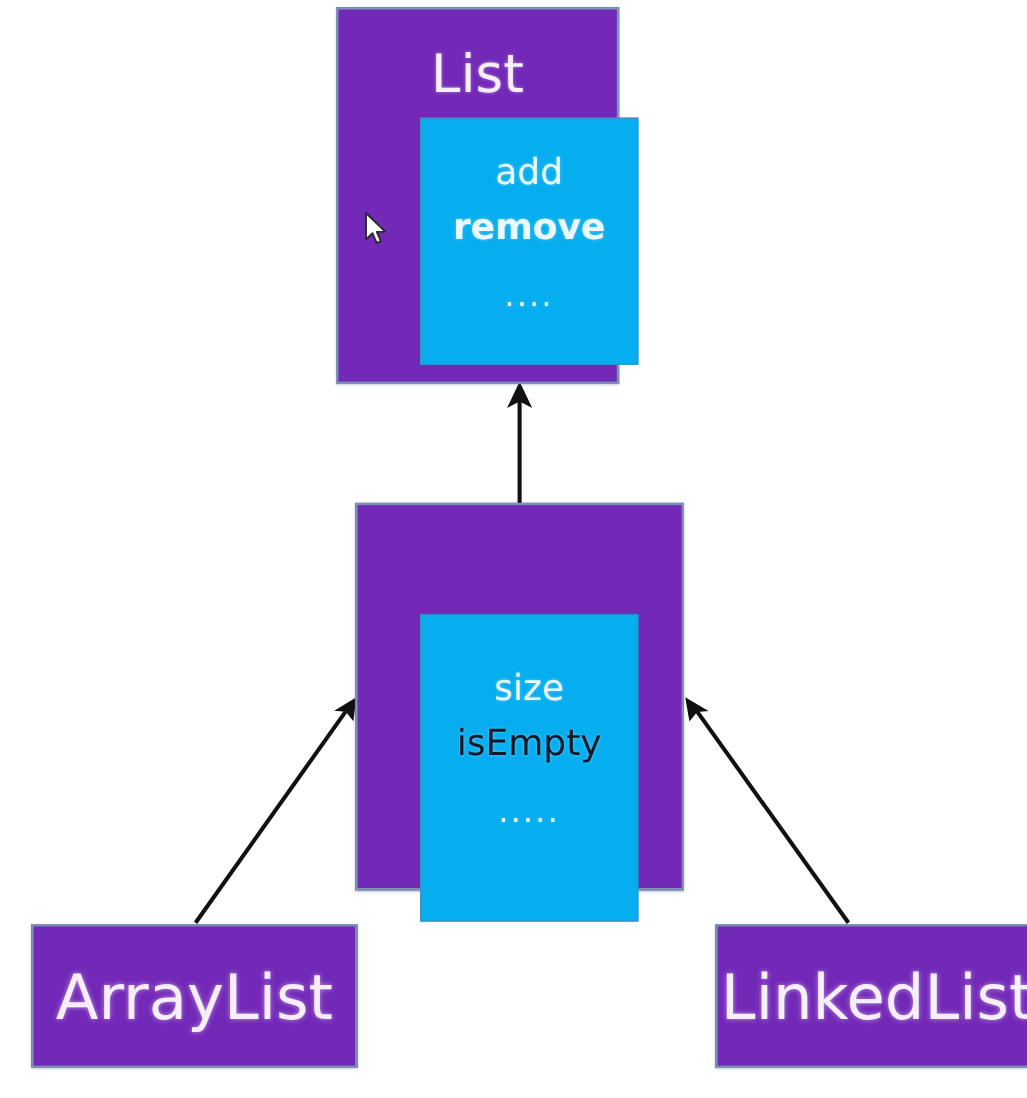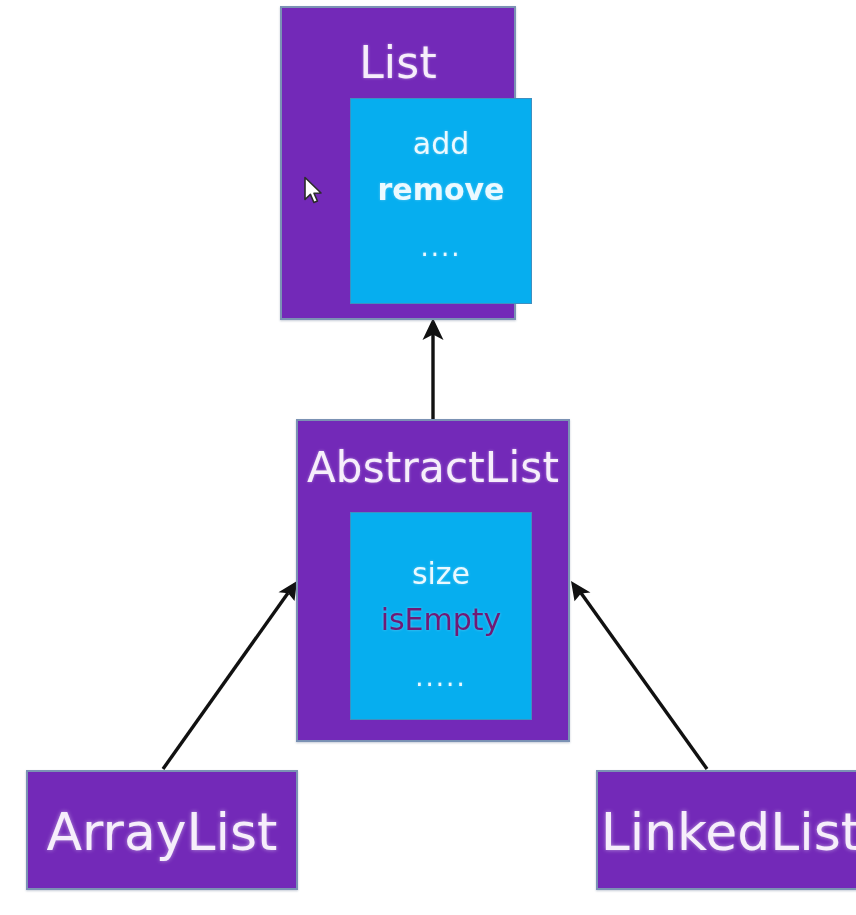--- a/index.html
+++ b/index.html
@@ -94,21 +94,21 @@
   }
   #box-abstractlist .uml-title {
     top: 24px;
     font-size: 42px;
     line-height: 46px;
   }
   #box-abstractlist .methods-box {
     left: 52px;
     top: 91px;
     width: 182px;
-    height: 208px;
+    height: 256px;
     padding-top: 38px;
   }
   #box-abstractlist .method-line {
     font-size: 30px;
     line-height: 46px;
   }
   #box-abstractlist .method-line.ellipsis {
     font-size: 26px;
     line-height: 36px;
     margin-top: 16px;
@@ -195,24 +195,23 @@
   <div class="uml-box" id="box-list" style="background: rgb(115, 41, 184); border-color: rgb(123, 146, 180);">
     <div class="uml-title" style="color: rgb(246, 238, 251);">List</div>
     <div class="methods-box" style="background: rgb(6, 174, 239);">
       <div class="method-line" style="color: rgb(235, 249, 255);">add</div>
       <div class="method-line" style="color: rgb(235, 249, 255); font-weight: bold;">remove</div>
       <div class="method-line ellipsis" style="color: rgb(235, 249, 255);">....</div>
     </div>
   </div>
 
   <div class="uml-box" id="box-abstractlist" style="background: rgb(115, 41, 184); border-color: rgb(123, 146, 180);">
-    <div class="uml-title" style="color: rgb(246, 238, 251);">AbstractList</div>
     <div class="methods-box" style="background: rgb(6, 174, 239);">
       <div class="method-line" style="color: rgb(235, 249, 255);">size</div>
-      <div class="method-line" style="color: #701a75;">isEmpty</div>
+      <div class="method-line" style="color: #0f172a;">isEmpty</div>
       <div class="method-line ellipsis" style="color: rgb(235, 249, 255);">.....</div>
     </div>
   </div>
 
   <div class="uml-box" id="box-arraylist" style="background: rgb(115, 41, 184); border-color: rgb(123, 146, 180);">
     <div class="leaf-title" style="color: rgb(246, 238, 251);">ArrayList</div>
   </div>
 
   <div class="uml-box" id="box-linkedlist" style="background: rgb(115, 41, 184); border-color: rgb(123, 146, 180); margin-left: 28px;">
     <div class="leaf-title" style="color: rgb(246, 238, 251);">LinkedList</div>

